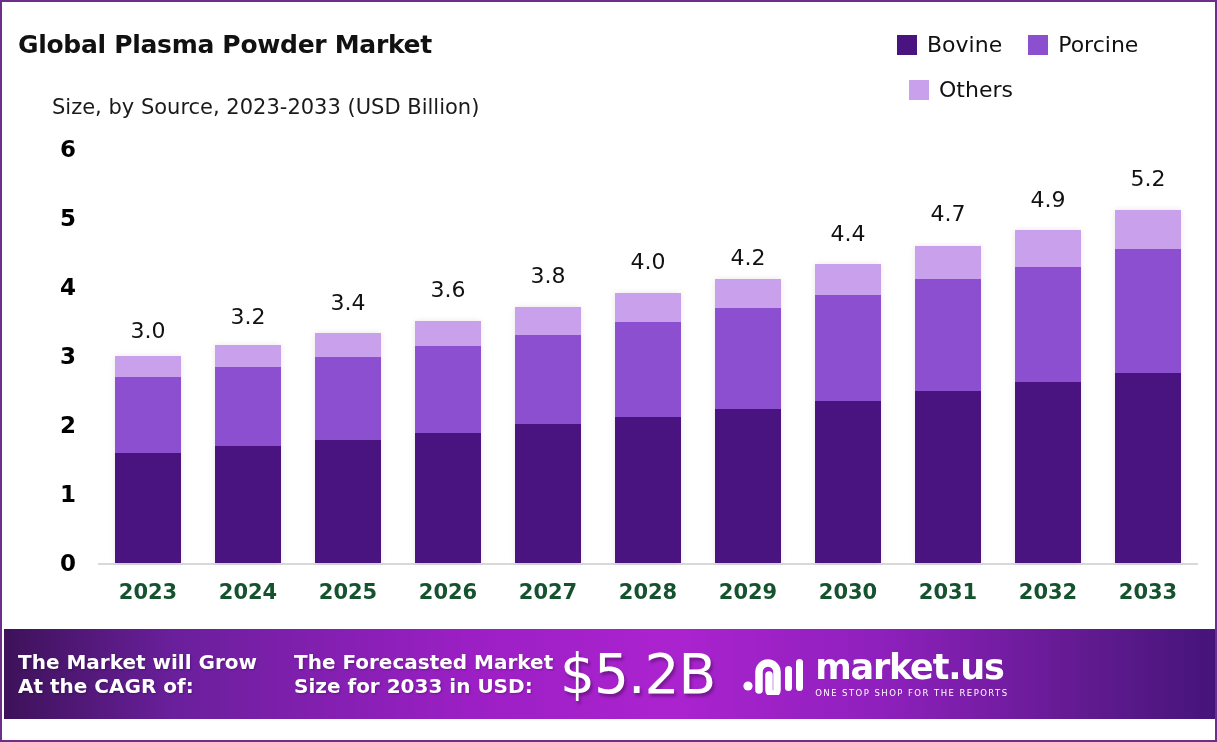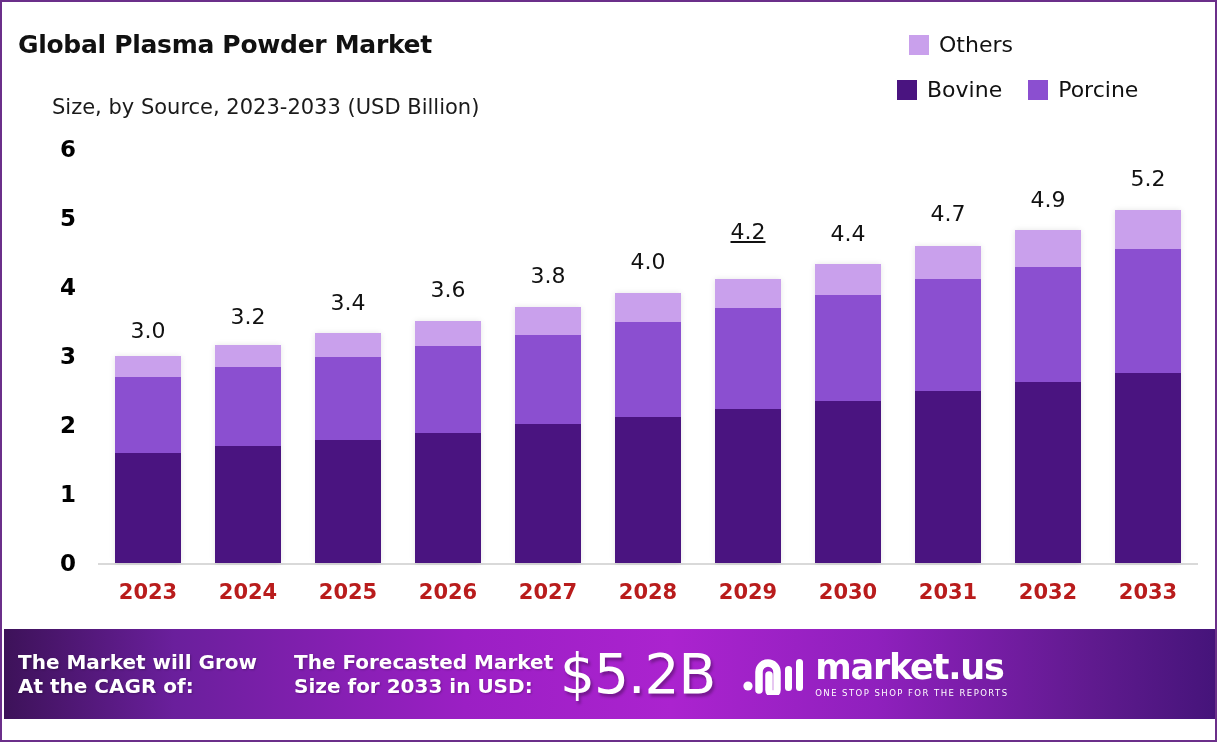--- a/index.html
+++ b/index.html
@@ -117,21 +117,21 @@
     color: #111111;
     white-space: nowrap;
   }
   .xtick {
     position: absolute;
     left: 50%;
     transform: translateX(-50%);
     top: 578px;
     font-size: 21px;
     font-weight: bold;
-    color: #b91c1c;
+    color: #14532d;
     white-space: nowrap;
   }
 
   
   #footer {
     position: absolute;
     left: 2px;
     top: 627px;
     width: 1213px;
     height: 90px;
@@ -191,34 +191,34 @@
 </style>
 </head>
 <body>
 
 <div id="frame">
 
   <div id="title">Global Plasma Powder Market</div>
   <div id="subtitle">Size, by Source, 2023-2033 (USD Billion)</div>
 
   <div id="legend">
+    <div class="legend-row">
+      <div class="legend-item">
+        <span class="legend-swatch" style="background:#4a1480"></span>
+        <span class="legend-label">Bovine</span>
+      </div>
+      <div class="legend-item">
+        <span class="legend-swatch" style="background:#8b4fd0"></span>
+        <span class="legend-label">Porcine</span>
+      </div>
+    </div>
     <div class="legend-row" id="legend-row2">
       <div class="legend-item">
         <span class="legend-swatch" style="background:#c9a0ec"></span>
         <span class="legend-label">Others</span>
-      </div>
-    </div>
-    <div class="legend-row">
-      <div class="legend-item">
-        <span class="legend-swatch" style="background:#4a1480"></span>
-        <span class="legend-label">Bovine</span>
-      </div>
-      <div class="legend-item">
-        <span class="legend-swatch" style="background:#8b4fd0"></span>
-        <span class="legend-label">Porcine</span>
       </div>
     </div>
   </div>
 
   <div id="yaxis-area">
       <div class="ytick" style="top: 561px;">0</div>
       <div class="ytick" style="top: 492px;">1</div>
       <div class="ytick" style="top: 423px;">2</div>
       <div class="ytick" style="top: 354px;">3</div>
       <div class="ytick" style="top: 285px;">4</div>
@@ -280,21 +280,21 @@
         </div>
         <div class="bar-total" style="top: 247px;">4.0</div>
         <div class="xtick">2028</div>
       </div>
       <div class="bar-group" style="left: 600px; width: 100px;">
         <div class="bar-stack">
           <div class="seg-bovine" style="height: 153.87px; background: rgb(74, 20, 128);"></div>
           <div class="seg-porcine" style="height: 100.74px; background: rgb(139, 79, 208);"></div>
           <div class="seg-others" style="height: 29.67px; background: rgb(201, 160, 236);"></div>
         </div>
-        <div class="bar-total" style="top: 217px; text-decoration: underline;">4.2</div>
+        <div class="bar-total" style="top: 243px;">4.2</div>
         <div class="xtick">2029</div>
       </div>
       <div class="bar-group" style="left: 700px; width: 100px;">
         <div class="bar-stack">
           <div class="seg-bovine" style="height: 162.15px; background: rgb(74, 20, 128);"></div>
           <div class="seg-porcine" style="height: 105.57px; background: rgb(139, 79, 208);"></div>
           <div class="seg-others" style="height: 31.74px; background: rgb(201, 160, 236);"></div>
         </div>
         <div class="bar-total" style="top: 219.4px;">4.4</div>
         <div class="xtick">2030</div>

